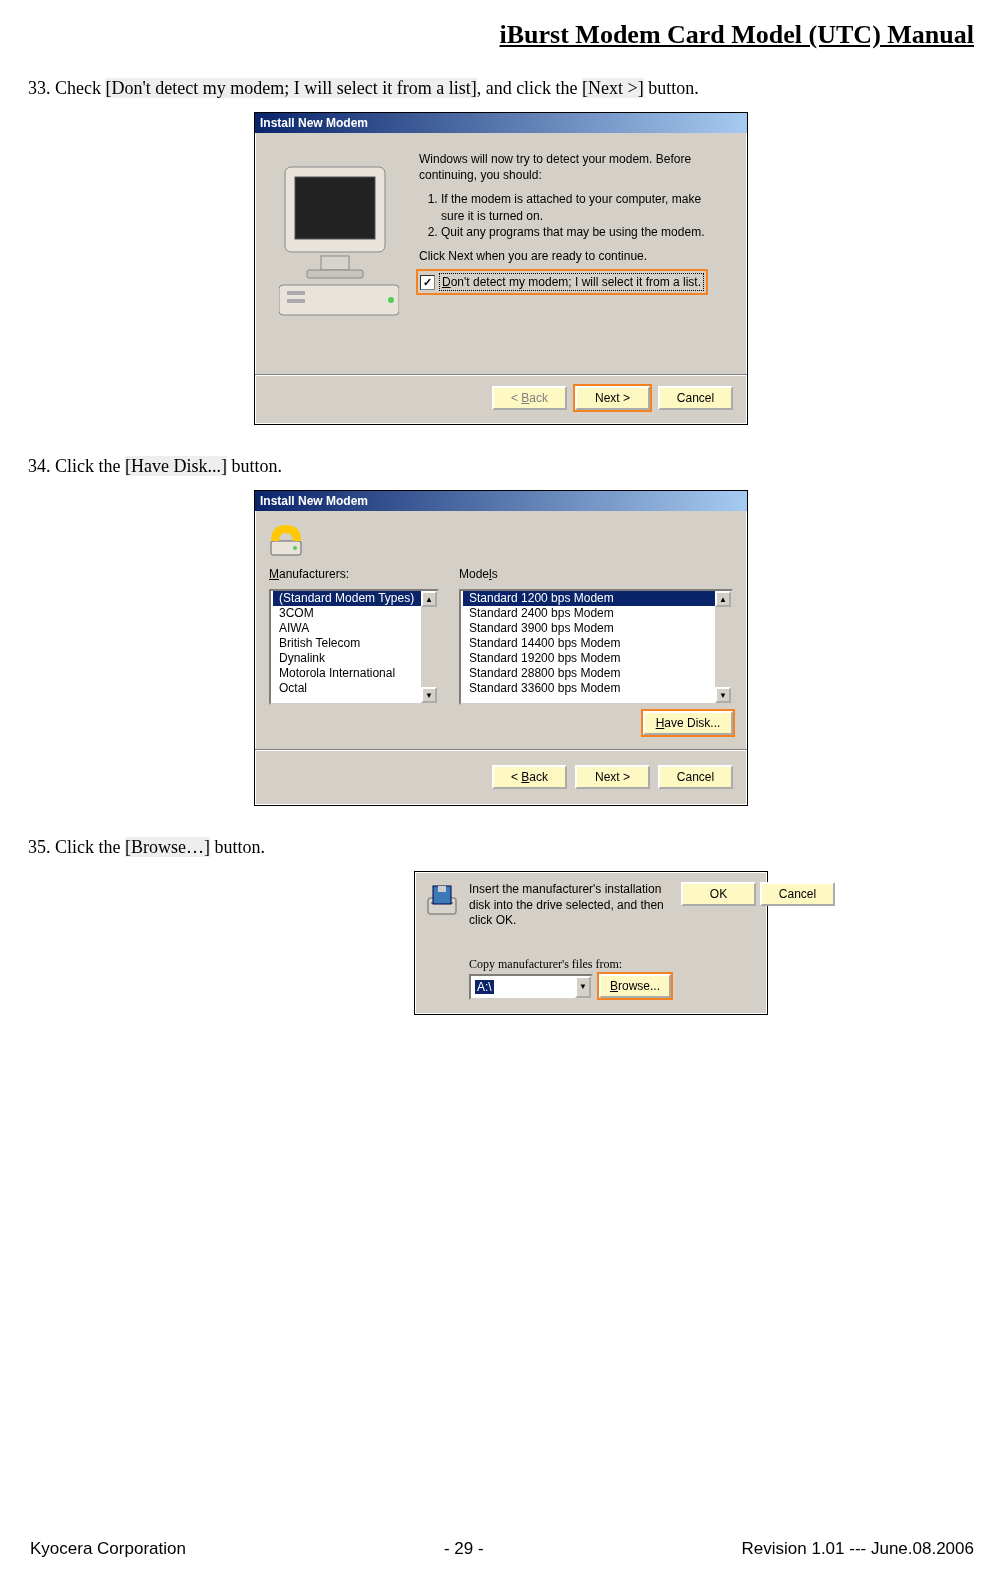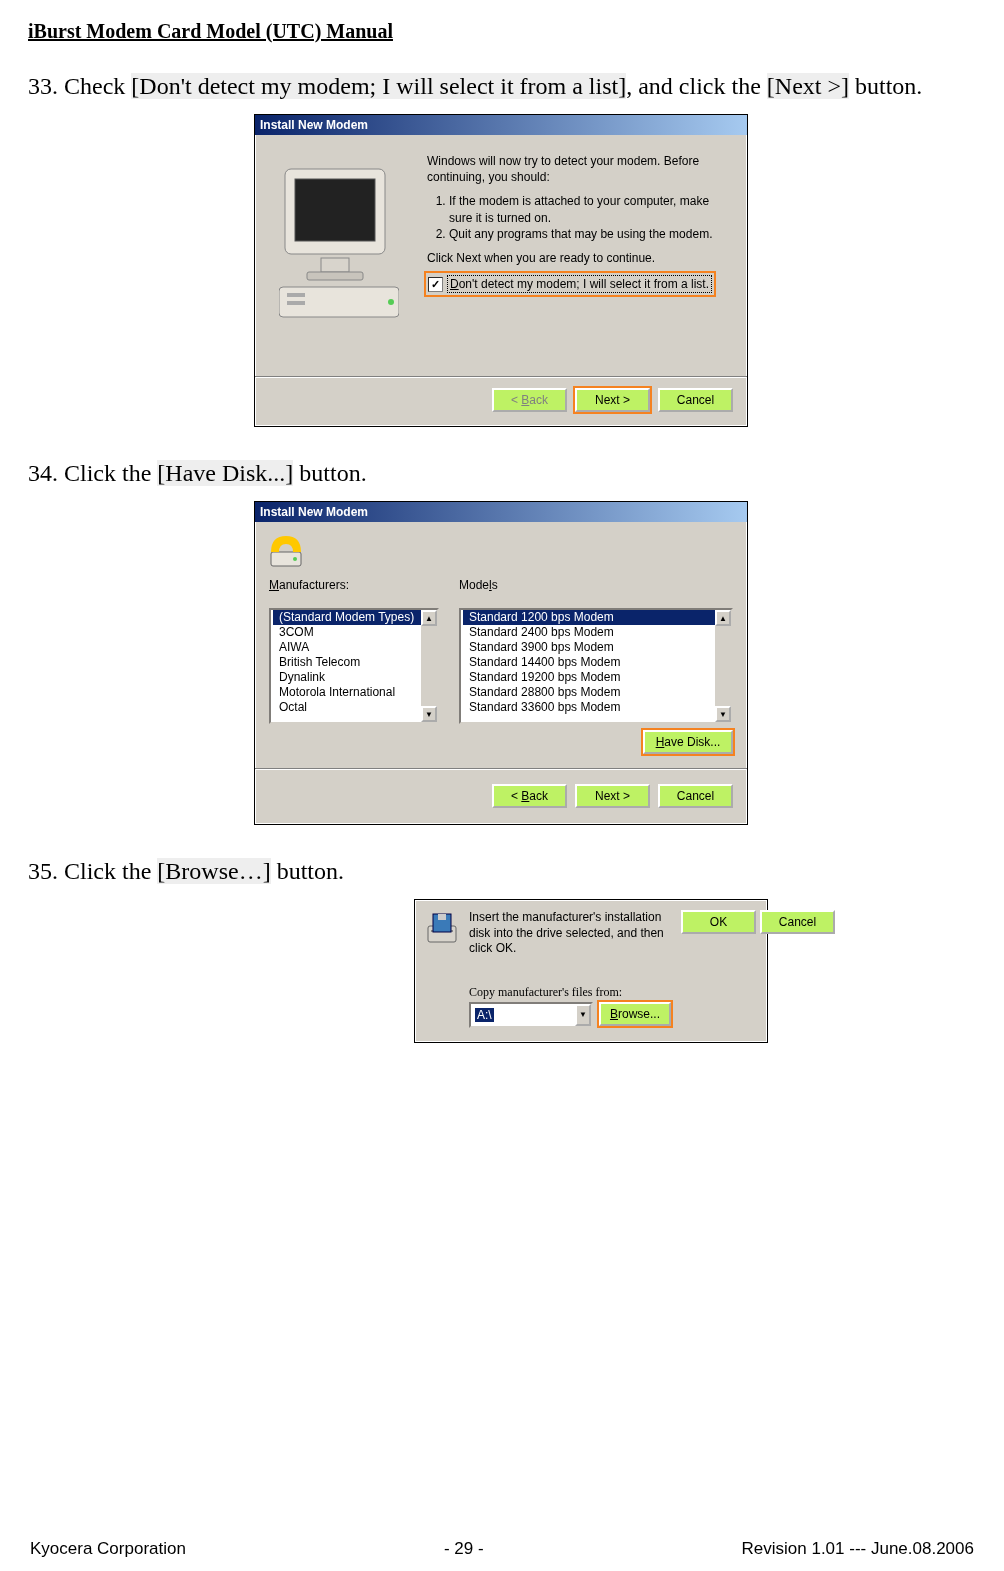--- a/index.html
+++ b/index.html
@@ -10,28 +10,29 @@
     color: #000;
     width: 1004px;
   }
   .page {
     padding: 20px 30px 20px 28px;
     box-sizing: border-box;
     min-height: 1571px;
     position: relative;
   }
   .header {
+    text-align: right;
     font-weight: bold;
     text-decoration: underline;
-    font-size: 20px;
+    font-size: 26px;
     margin-bottom: 25px;
     font-family: Georgia, serif;
   }
   .step {
-    font-size: 24px;
+    font-size: 18px;
     margin: 18px 0 10px 0;
     line-height: 1.5;
   }
   .ref {
     background: #eee;
   }
   .screenshot {
     display: flex;
     justify-content: center;
     margin: 8px 0 28px 0;
@@ -62,21 +63,21 @@
     border: 1px solid #000;
     color: #000;
     font-size: 10px;
     display: flex;
     align-items: center;
     justify-content: center;
     font-family: Arial, sans-serif;
     font-weight: bold;
   }
   .win-btn {
-    background: #bef264;
+    background: #fef9c3;
     border: 2px outset #fff;
     padding: 3px 0;
     font-size: 12px;
     font-family: Tahoma, Arial, sans-serif;
     text-align: center;
     min-width: 75px;
     height: 24px;
     box-sizing: border-box;
     display: inline-flex;
     align-items: center;
@@ -89,21 +90,21 @@
     outline: 2px solid #f58220;
   }
   
   .shot1 {
     width: 494px;
     box-sizing: border-box;
   }
   .shot1 .body1 {
     display: flex;
     padding: 18px 20px 8px 14px;
-    gap: 18px;
+    gap: 10px;
   }
   .shot1 .monitor-area {
     width: 140px;
     display: flex;
     align-items: flex-start;
     justify-content: center;
     padding-top: 10px;
   }
   .monitor-svg {
     width: 120px;
@@ -166,21 +167,21 @@
     height: 34px;
     flex-shrink: 0;
   }
   .shot2 .listarea {
     display: flex;
     gap: 20px;
     padding: 4px 14px 0 14px;
   }
   .shot2 .col1 { width: 170px; }
   .shot2 .col2 { flex: 1; }
-  .shot2 .label { font-size: 12px; margin-bottom: 16px; }
+  .shot2 .label { font-size: 12px; margin-bottom: 8px; }
   .listbox {
     background: #fff;
     border: 2px inset #d4d0c8;
     height: 112px;
     position: relative;
     overflow: hidden;
     font-size: 12px;
   }
   .lb-content {
     position: absolute;

